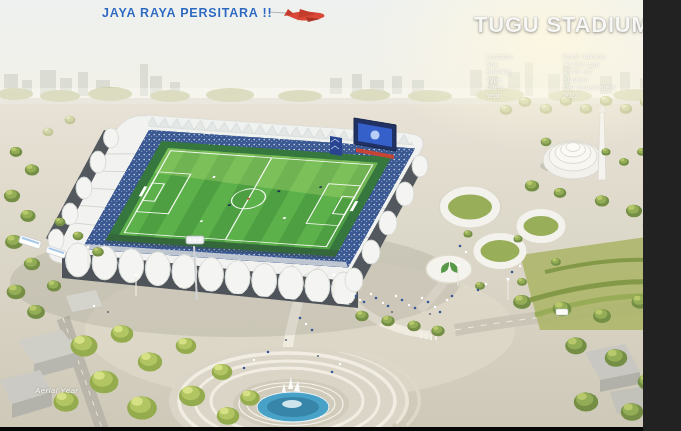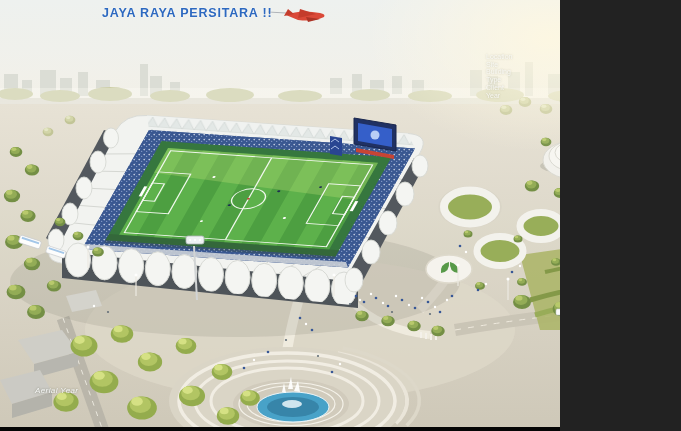--- a/index.html
+++ b/index.html
@@ -1,16 +1,16 @@
 <!DOCTYPE html>
 <html><head>
 <meta charset="utf-8">
 <style>
   html,body{margin:0;padding:0;background:#222;}
-  .stage{position:relative;width:560px;height:431px;overflow:hidden;
+  .stage{position:relative;width:643px;height:431px;overflow:hidden;
          font-family:"Liberation Sans",sans-serif;background:#e9ebe8;}
   .stage svg{position:absolute;left:0;top:0;}
   .overlay{position:absolute;z-index:5;white-space:nowrap;}
   .banner-text{left:102px;top:6px;font-size:12.5px;font-weight:700;letter-spacing:.8px;
                color:#2d69c0;text-shadow:0 0 2px rgba(255,255,255,.85);}
   .main-title{left:474px;top:12px;font-size:22px;font-weight:700;letter-spacing:.8px;
               color:#f7f7f5;text-shadow:0 1px 3px rgba(70,70,70,.55),0 0 1px rgba(120,120,120,.5);}
   .specs{left:486px;top:53px;font-size:7px;line-height:7.7px;
          color:rgba(253,253,250,.9);text-shadow:0 0 2px rgba(130,128,105,.45);}
   .spec-row{display:flex;}
@@ -469,20 +469,21 @@
 
   <rect x="350" y="0" width="307" height="190" fill="url(#glare)"></rect>
   <rect x="0" y="0" width="681" height="431" fill="#fff8e8" opacity="0.05"></rect>
 
   <rect x="656" y="0" width="25" height="431" fill="#060606"></rect>
   <rect x="0" y="427" width="681" height="4" fill="#060606"></rect>
 </svg>
 
 <div class="overlay banner-text">JAYA RAYA PERSITARA !!</div>
 
+<div class="overlay main-title">TUGU STADIUM</div>
 
 <div class="overlay specs">
   <div class="spec-row">
     <span class="spec-label">Location</span>
     <span class="spec-value">North Jakarta</span>
   </div>
   <div class="spec-row">
     <span class="spec-label">Site</span>
     <span class="spec-value">30,000 sqm</span>
   </div>

